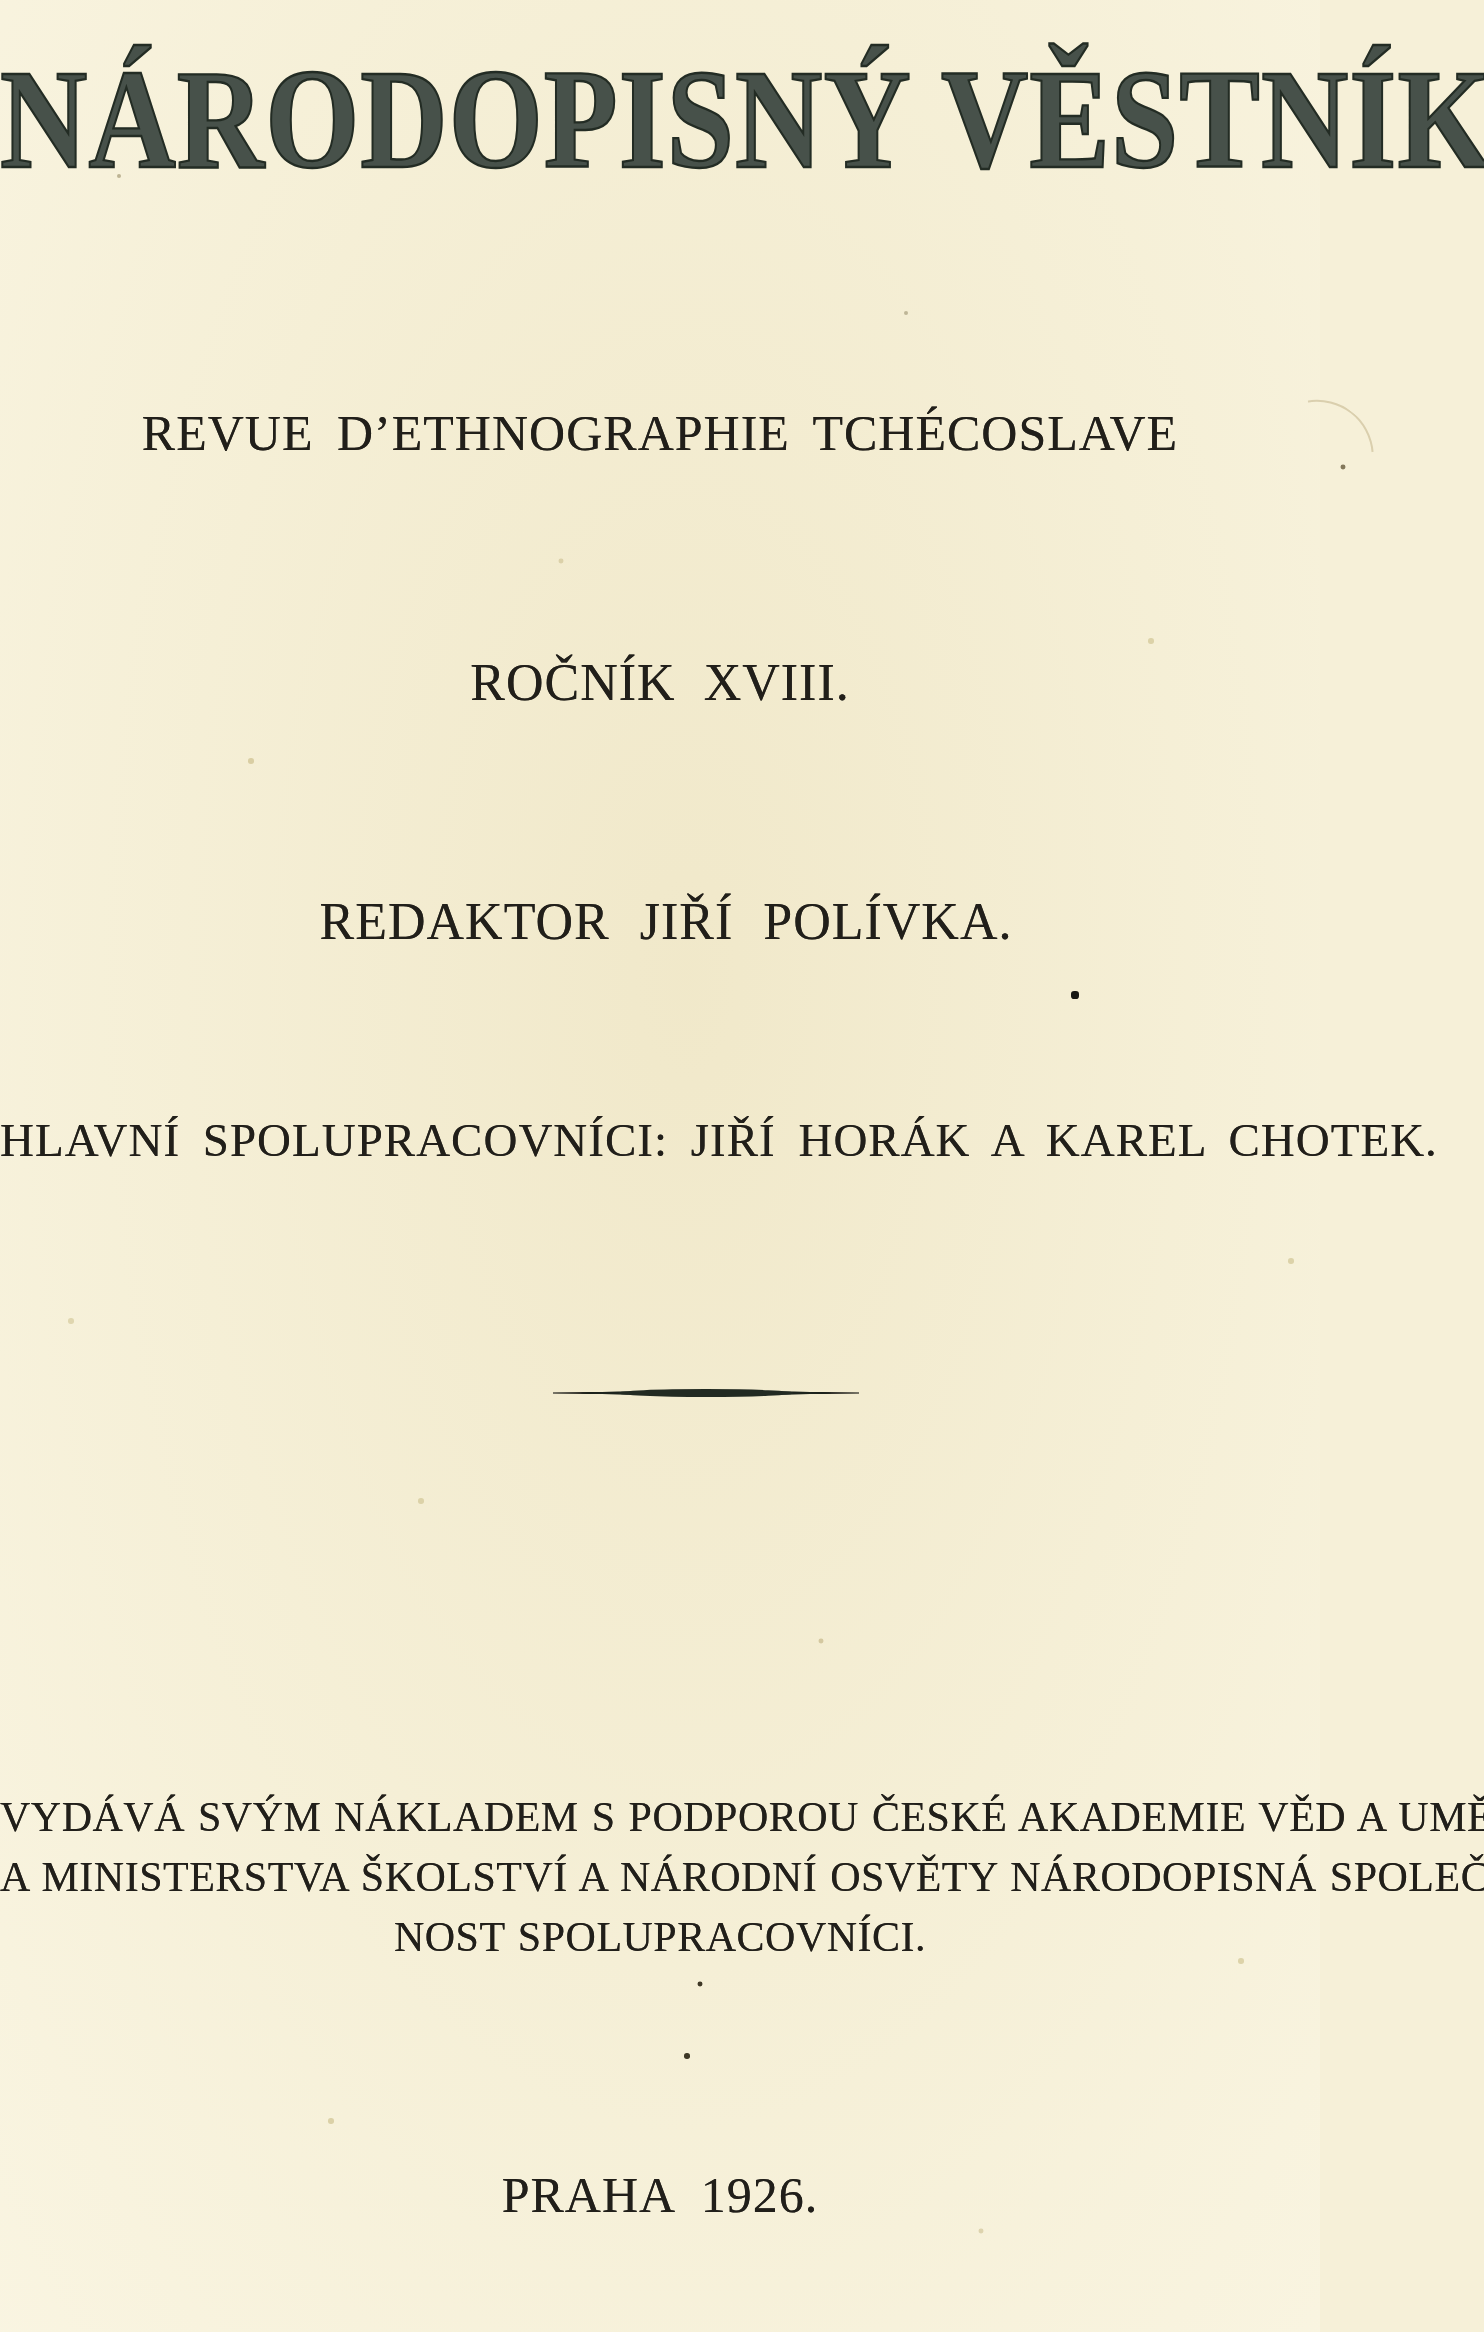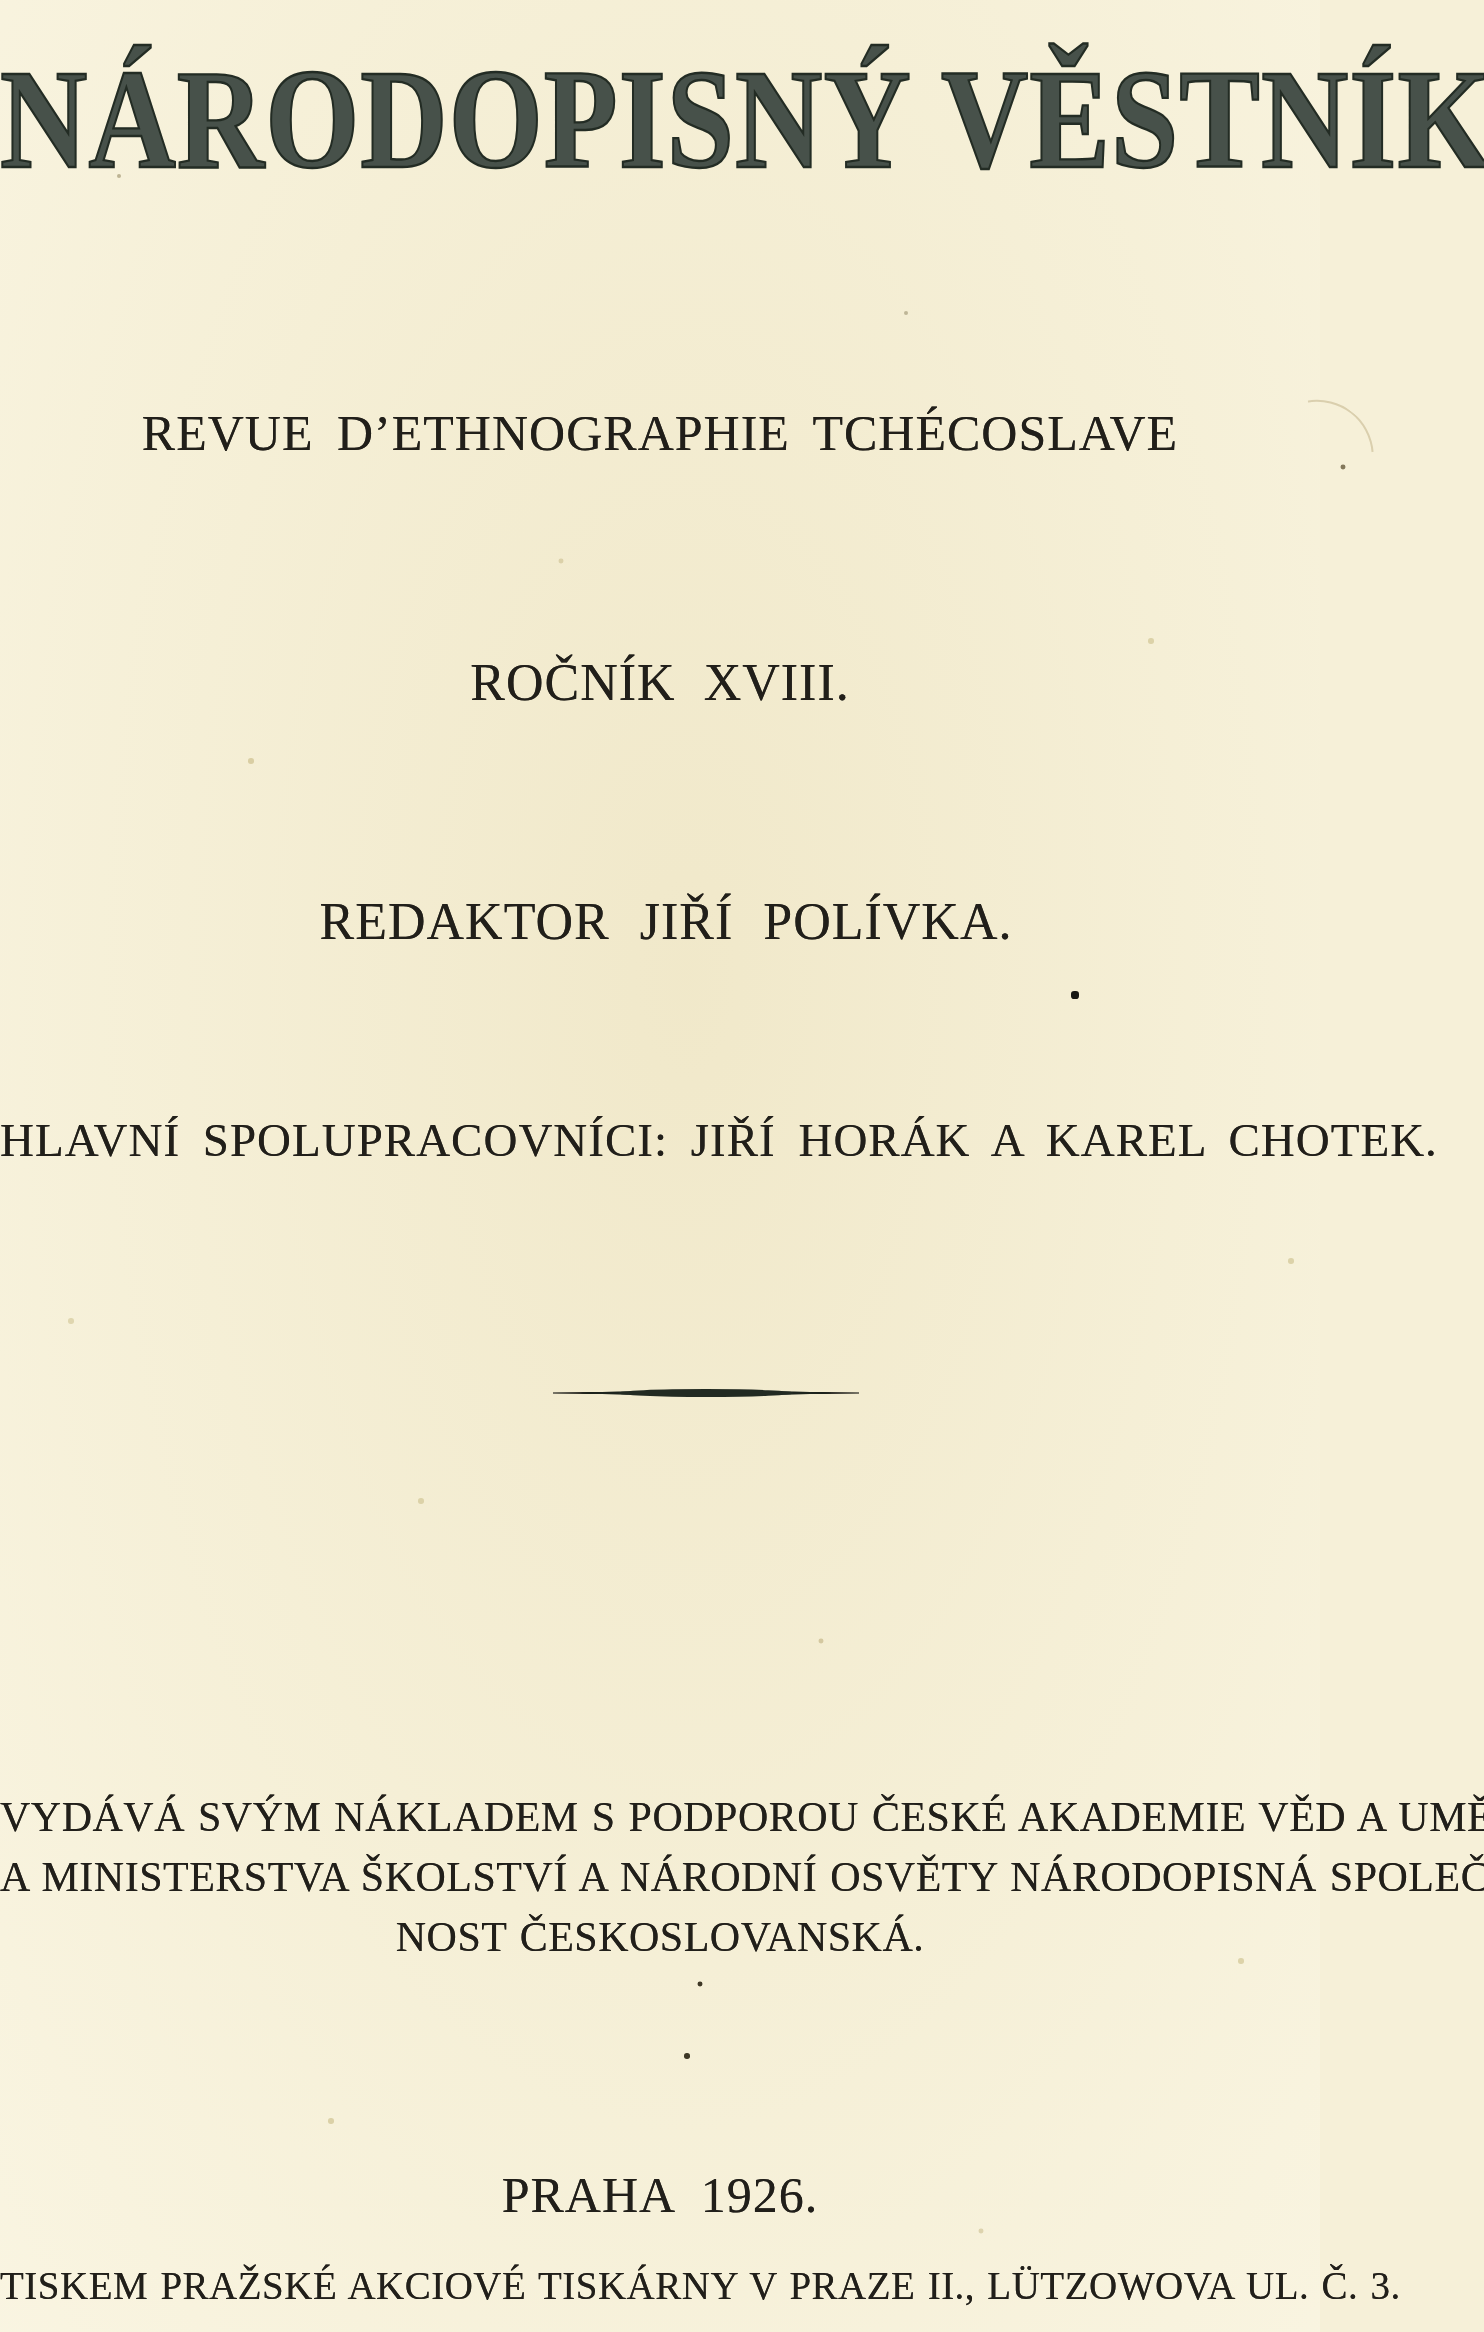--- a/index.html
+++ b/index.html
@@ -124,23 +124,22 @@
 
   <div class="divider">
     <span class="bar"></span>
     <span class="bulge2"></span>
     <span class="bulge"></span>
   </div>
 
   <div class="publisher">
     <div>VYDÁVÁ SVÝM NÁKLADEM S PODPOROU ČESKÉ AKADEMIE VĚD A UMĚNÍ</div>
     <div>A MINISTERSTVA ŠKOLSTVÍ A NÁRODNÍ OSVĚTY NÁRODOPISNÁ SPOLEČ-</div>
-    <div>NOST ČESKOSLOVANSKÁ.</div>
+    <div>NOST SPOLUPRACOVNÍCI.</div>
   </div>
 
   <div class="line place-year">PRAHA 1926.</div>
 
-  <div class="line printer">TISKEM PRAŽSKÉ AKCIOVÉ TISKÁRNY V PRAZE II., LÜTZOWOVA UL. Č. 3.</div>
 
   <div class="specks"></div>
   <div class="arc-artifact"></div>
 
 </div>
 
 </body></html>

